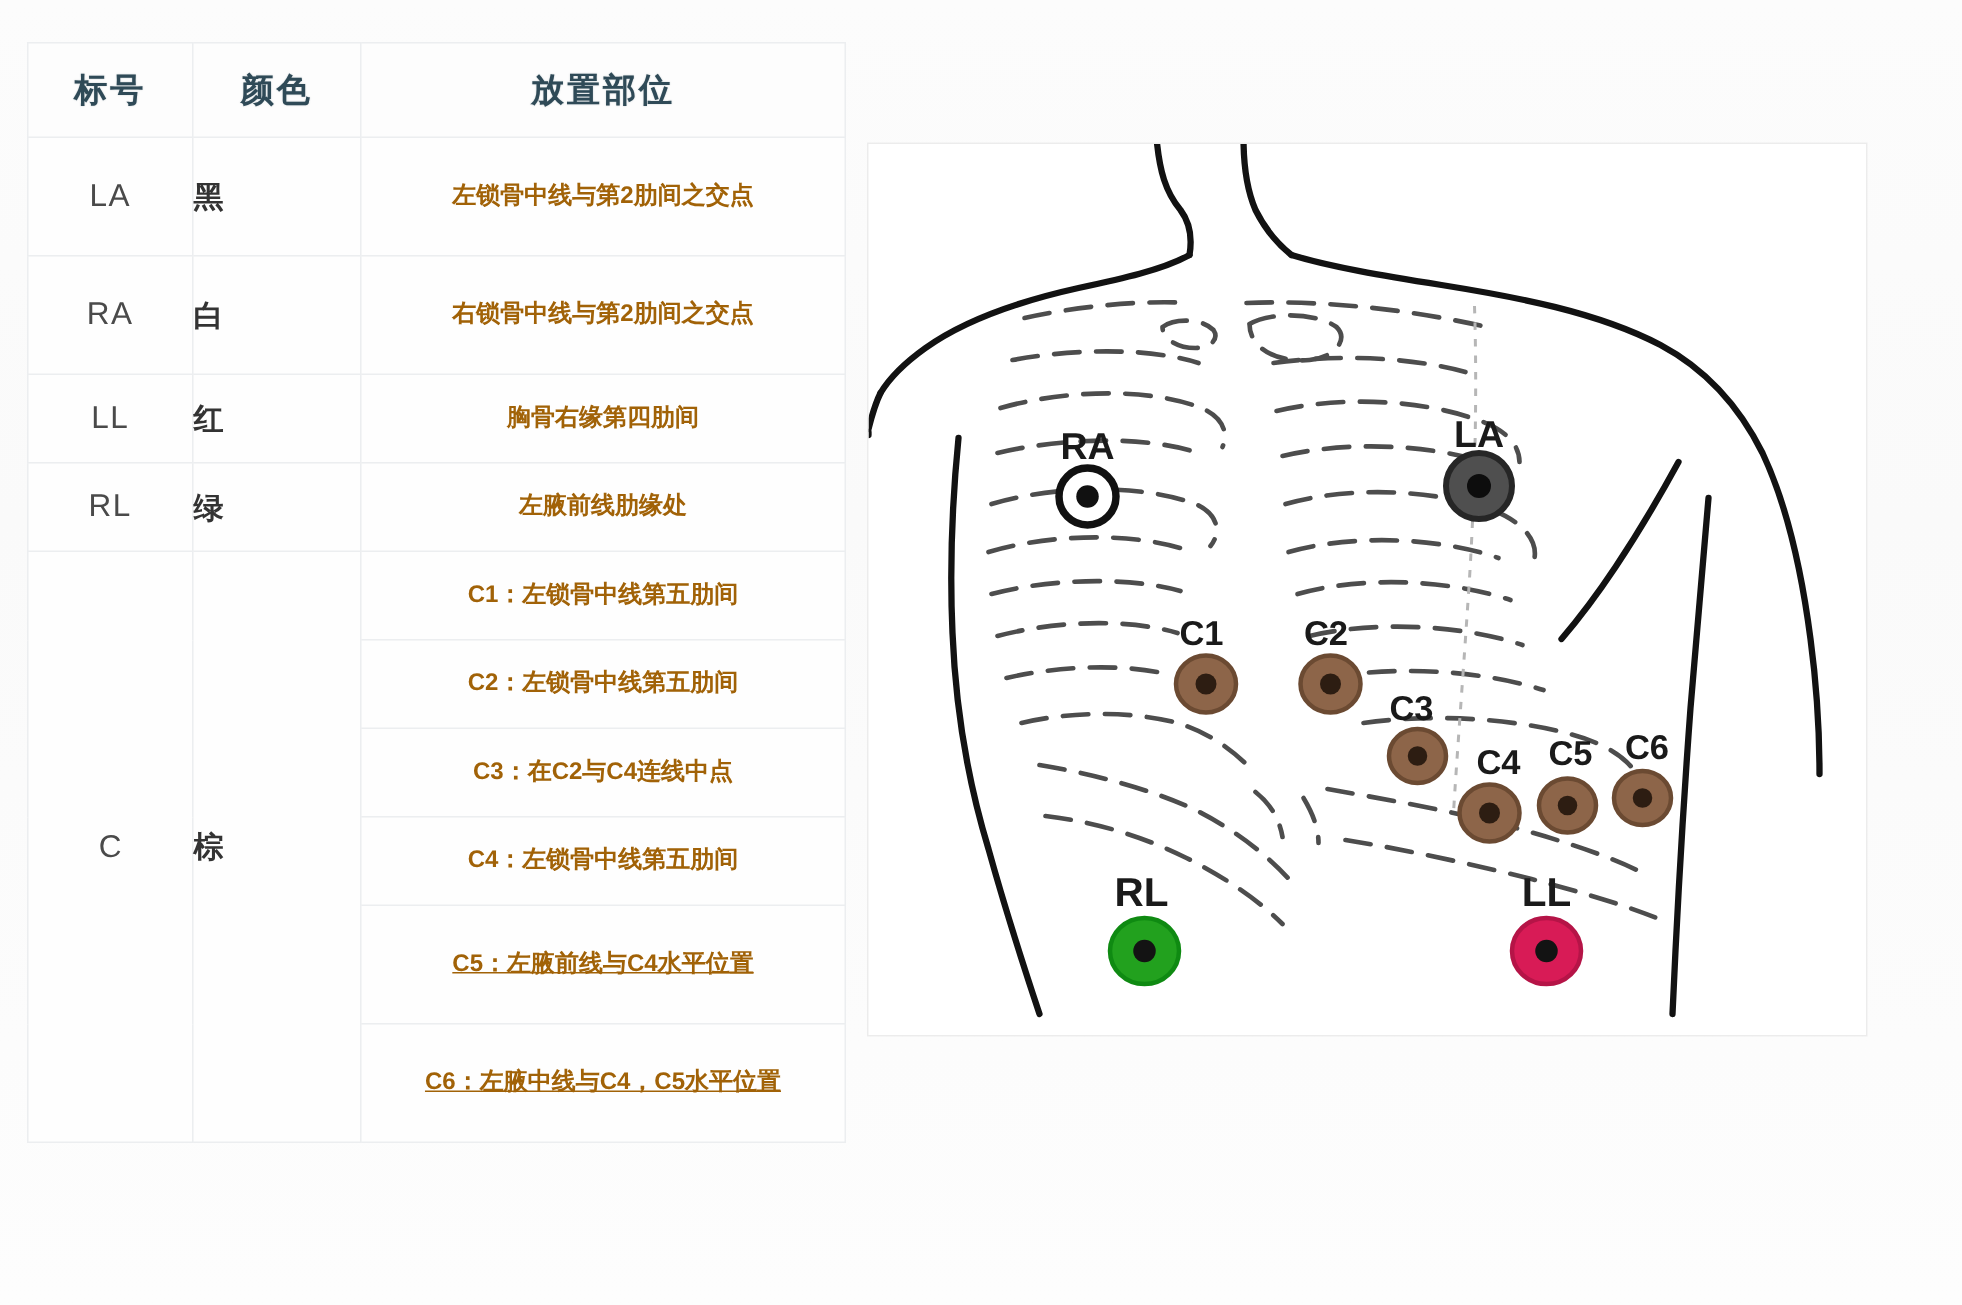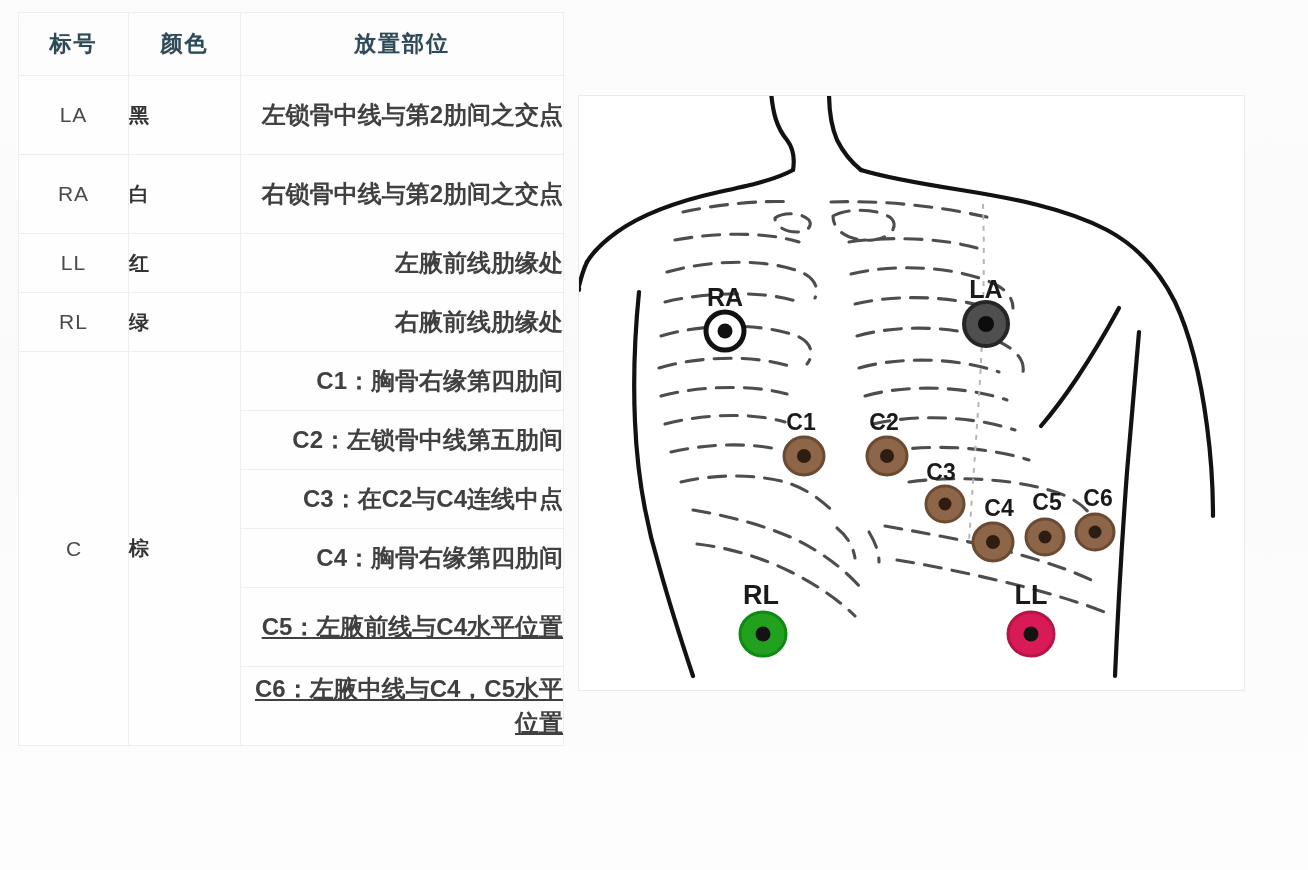--- a/index.html
+++ b/index.html
@@ -19,21 +19,21 @@
     position: relative;
     width: 1308px;
     height: 870px;
     background: linear-gradient(180deg,#fcfcfc 0%, #fafafa 40%, #fdfdfd 100%);
   }
 
   
   #table-wrap {
     position: absolute;
     left: 18px;
-    top: 12px;
+    top: 28px;
     width: 545px;
     background: #ffffff;
   }
   table.elec-table {
     border-collapse: collapse;
     width: 545px;
     table-layout: fixed;
     background: #fdfdfd;
   }
   table.elec-table col.c-label { width: 110px; }
@@ -66,25 +66,25 @@
     letter-spacing: 1px;
   }
   td.cell-color {
     font-size: 20px;
     color: #333;
     font-weight: 600;
     text-align: left;
     padding-left: 22px;
   }
   td.cell-site {
-    font-size: 24px;
-    color: #404040;
+    font-size: 16px;
+    color: #a16207;
     line-height: 1.42;
     padding: 9px 12px 9px 14px;
-    text-align: right;
+    text-align: center;
     font-weight: 600;
   }
   tr.r-tall td { height: 78px; }
   tr.r-short td { height: 58px; }
   tr.r-c td { height: 58px; }
   tr.r-c2 td { height: 78px; text-decoration: underline; }
   td.cgroup {
     text-align: center;
     font-size: 21px;
     color: #4a4a4a;
@@ -146,42 +146,42 @@
 
         <tr class="r-tall">
           <td class="cell-label">RA</td>
           <td class="cell-color">白</td>
           <td class="cell-site">右锁骨中线与第2肋间之交点</td>
         </tr>
 
         <tr class="r-short">
           <td class="cell-label">LL</td>
           <td class="cell-color">红</td>
-          <td class="cell-site">左腋前线肋缘处</td>
+          <td class="cell-site">胸骨右缘第四肋间</td>
         </tr>
 
         <tr class="r-short">
           <td class="cell-label">RL</td>
           <td class="cell-color">绿</td>
-          <td class="cell-site">右腋前线肋缘处</td>
+          <td class="cell-site">左腋前线肋缘处</td>
         </tr>
 
         <tr class="r-c">
           <td class="cgroup" rowspan="6">C</td>
           <td class="cgroup-color" rowspan="6">棕</td>
-          <td class="cell-site">C1：胸骨右缘第四肋间</td>
+          <td class="cell-site">C1：左锁骨中线第五肋间</td>
         </tr>
         <tr class="r-c">
           <td class="cell-site">C2：左锁骨中线第五肋间</td>
         </tr>
         <tr class="r-c">
           <td class="cell-site">C3：在C2与C4连线中点</td>
         </tr>
         <tr class="r-c">
-          <td class="cell-site">C4：胸骨右缘第四肋间</td>
+          <td class="cell-site">C4：左锁骨中线第五肋间</td>
         </tr>
         <tr class="r-c2">
           <td class="cell-site">C5：左腋前线与C4水平位置</td>
         </tr>
         <tr class="r-c2">
           <td class="cell-site">C6：左腋中线与C4，C5水平位置</td>
         </tr>
       </tbody>
     </table>
   </div>

